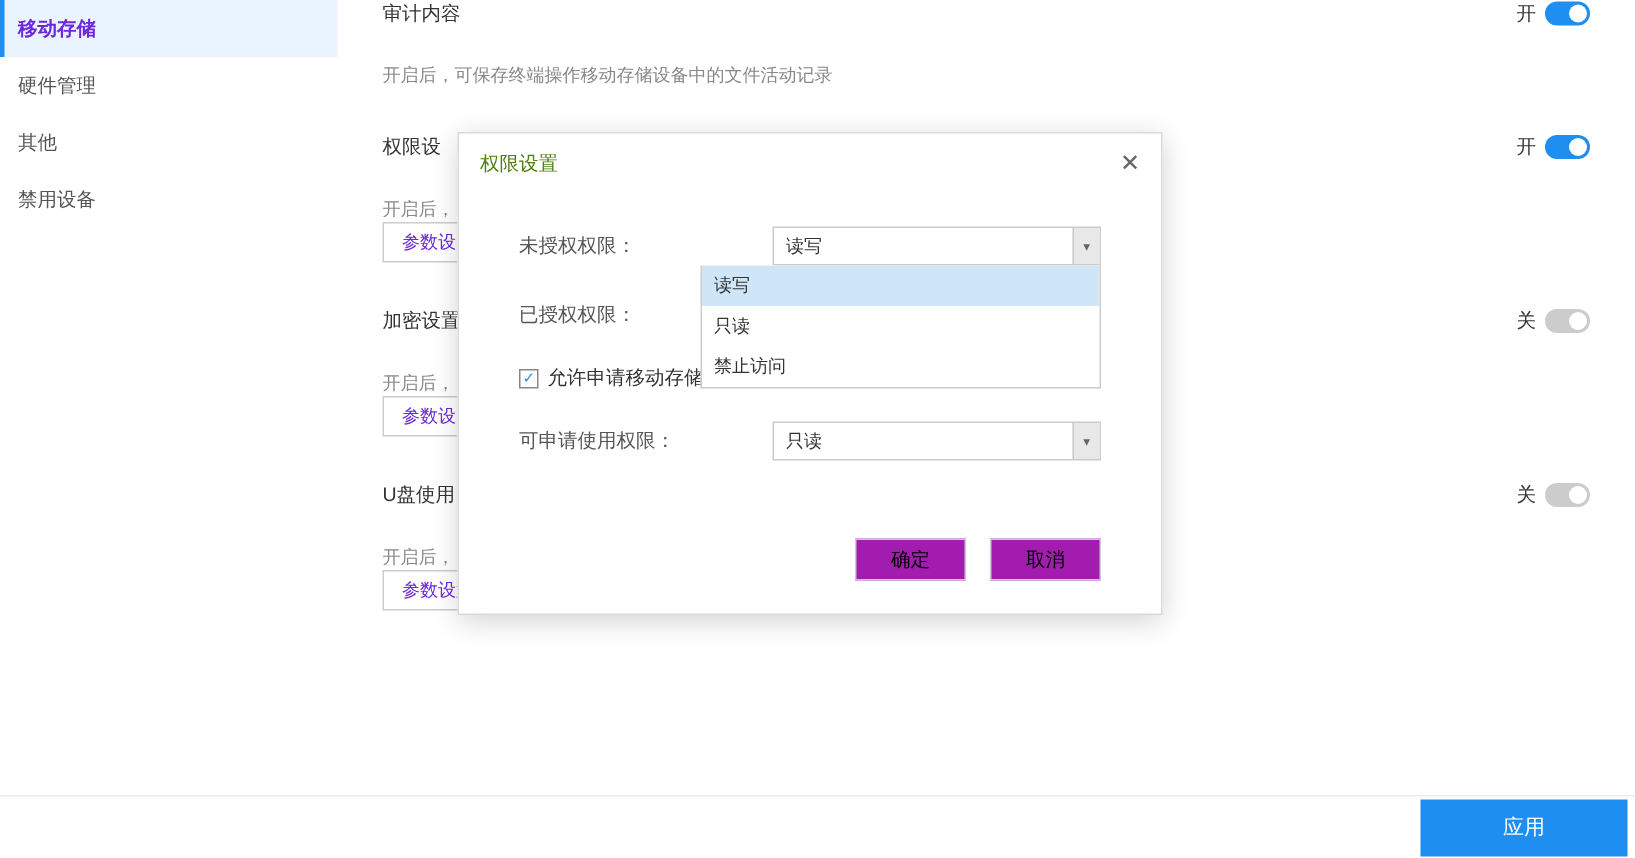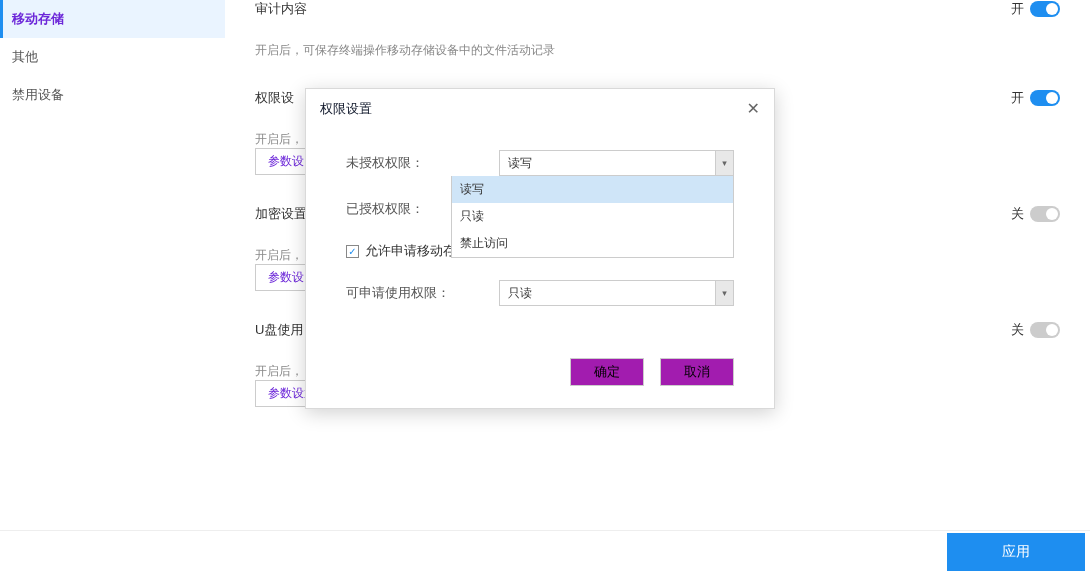--- a/index.html
+++ b/index.html
@@ -24,42 +24,43 @@
 .toggle.off { background: #ccc; }
 .toggle .knob { position: absolute; width: 12px; height: 12px; background: #fff; border-radius: 50%; top: 2px; }
 .toggle.on .knob { right: 2px; }
 .toggle.off .knob { right: 2px; }
 
 .footer { position: absolute; left: 0; right: 0; bottom: 0; height: 42px; border-top: 1px solid #eee; display: flex; justify-content: flex-end; align-items: center; }
 .apply-btn { background: #1e8ef0; color: #fff; border: none; padding: 10px 55px; font-size: 14px; cursor: pointer; margin-right: 5px; font-family: Liberation Serif, serif; }
 
 .modal { position: absolute; left: 305px; top: 88px; width: 470px; background: #fff; border: 1px solid #d9d9d9; box-shadow: 0 4px 18px rgba(0,0,0,0.18); z-index: 100; }
 .modal-header { display: flex; justify-content: space-between; align-items: center; padding: 10px 14px; }
-.modal-title { font-size: 13px; color: #0f172a; }
+.modal-title { font-size: 13px; color: #4d7c0f; }
 .close-icon { cursor: pointer; font-size: 16px; color: #666; }
 .modal-body { padding: 22px 40px 10px 40px; }
-.form-row { display: flex; align-items: center; margin-bottom: 24px; }
+.form-row { display: flex; align-items: center; margin-bottom: 24px; gap: 16px; }
 .form-label { width: 105px; font-size: 13px; color: #555; }
 .select-wrap { position: relative; flex: 1; padding-left: 48px; }
 .select-box { width: 100%; height: 26px; border: 1px solid #ccc; background: #fff; display: flex; align-items: center; padding: 0 8px; font-size: 12px; cursor: pointer; position: relative; }
 .select-caret { position: absolute; right: 0; top: 0; bottom: 0; width: 18px; background: #e8e8e8; border-left: 1px solid #ccc; display: flex; align-items: center; justify-content: center; font-size: 9px; color: #666; }
 .dropdown { position: absolute; left: 0; top: 26px; width: 100%; border: 1px solid #ccc; background: #fff; z-index: 200; border-top: none; }
 .dropdown-item { padding: 5px 8px; font-size: 12px; cursor: pointer; }
 .dropdown-item.highlighted { background: #cfe5f8; }
 .checkbox-row { display: flex; align-items: center; gap: 6px; margin-bottom: 20px; }
 .checkbox { width: 13px; height: 13px; border: 1px solid #888; display: inline-flex; align-items: center; justify-content: center; font-size: 10px; color: #1e8ef0; cursor: pointer; }
 .gear-icon { margin-left: 6px; color: #666; font-size: 13px; }
 .modal-footer { display: flex; justify-content: flex-end; gap: 16px; padding: 18px 40px 22px 40px; }
 .modal-btn { width: 74px; height: 28px; border: 1px solid #ccc; background: #a21caf; font-size: 13px; cursor: pointer; }
 </style>
 </head>
 <body>
 
 <div class="sidebar">
   <div class="sidebar-item active">移动存储</div>
+  <div class="sidebar-item">硬件管理</div>
   <div class="sidebar-item">其他</div>
   <div class="sidebar-item">禁用设备</div>
 </div>
 
 <div class="main">
 
   <div class="section">
     <div class="section-header">
       <span class="section-title">审计内容</span>
       <div class="toggle-row">

